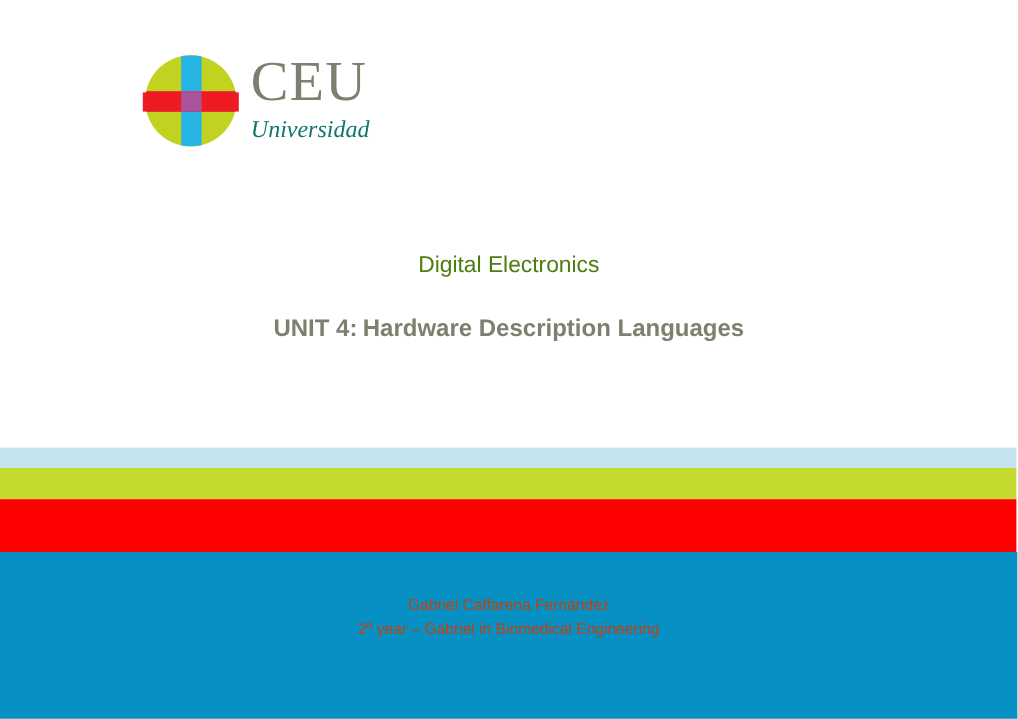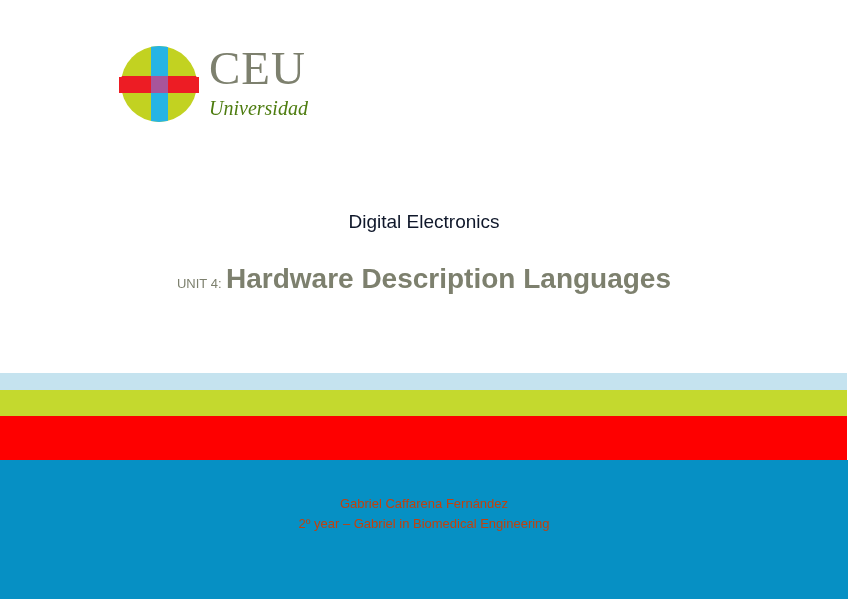--- a/index.html
+++ b/index.html
@@ -106,51 +106,51 @@
     line-height: 47px;
     letter-spacing: 1px;
     color: #7d806e;
     font-weight: 400;
   }
   #logo-sub {
     font-family: "Liberation Serif", serif;
     font-style: italic;
     font-size: 20px;
     line-height: 22px;
-    color: #4d7c0f;
+    color: #0f766e;
     margin-top: 5px;
   }
   #logo-sub span { display: block; }
 
   
   #course-title {
     position: absolute;
     left: 0;
     top: 195px;
     width: 848px;
     text-align: center;
     font-size: 19px;
-    color: #0f172a;
+    color: #4d7c0f;
     font-weight: 400;
   }
   #unit-title {
     position: absolute;
     left: 0;
     top: 247px;
     width: 848px;
     text-align: center;
     color: #7d806e;
     white-space: nowrap;
   }
   #unit-prefix {
-    font-size: 13px;
-    font-weight: 400;
+    font-size: 20px;
+    font-weight: 700;
   }
   #unit-name {
-    font-size: 28px;
+    font-size: 20px;
     font-weight: bold;
   }
 
   
   .band {
     position: absolute;
     left: 0px;
   }
   #band-lightblue {
     top: 357px;

